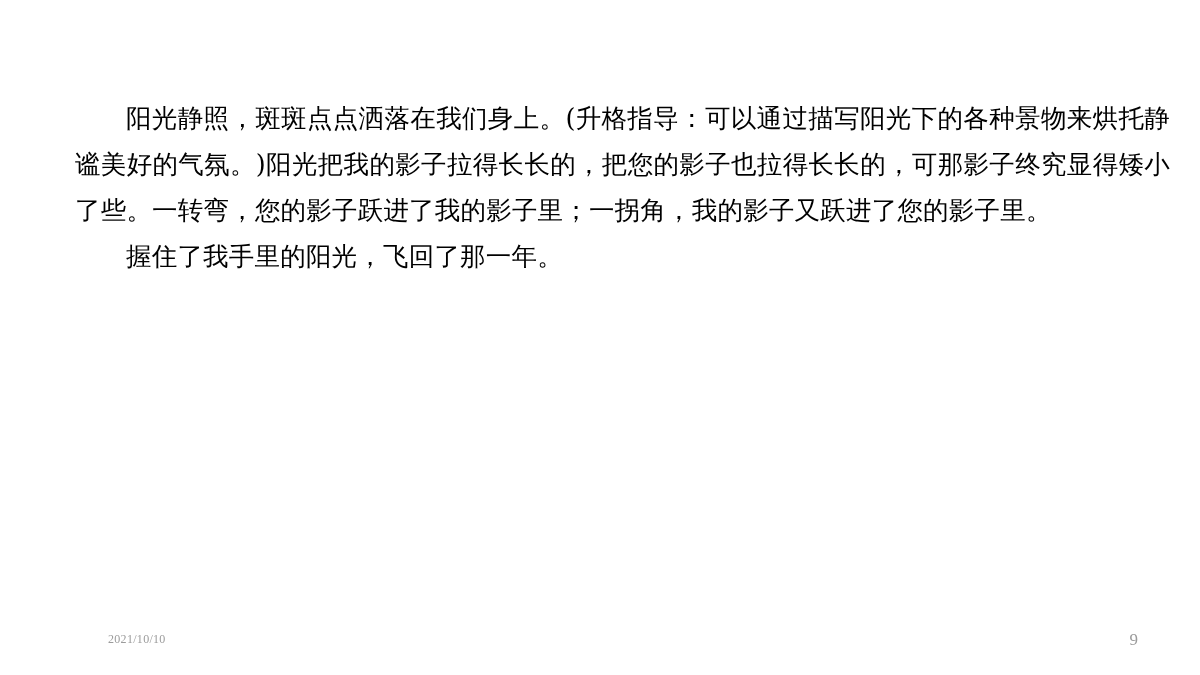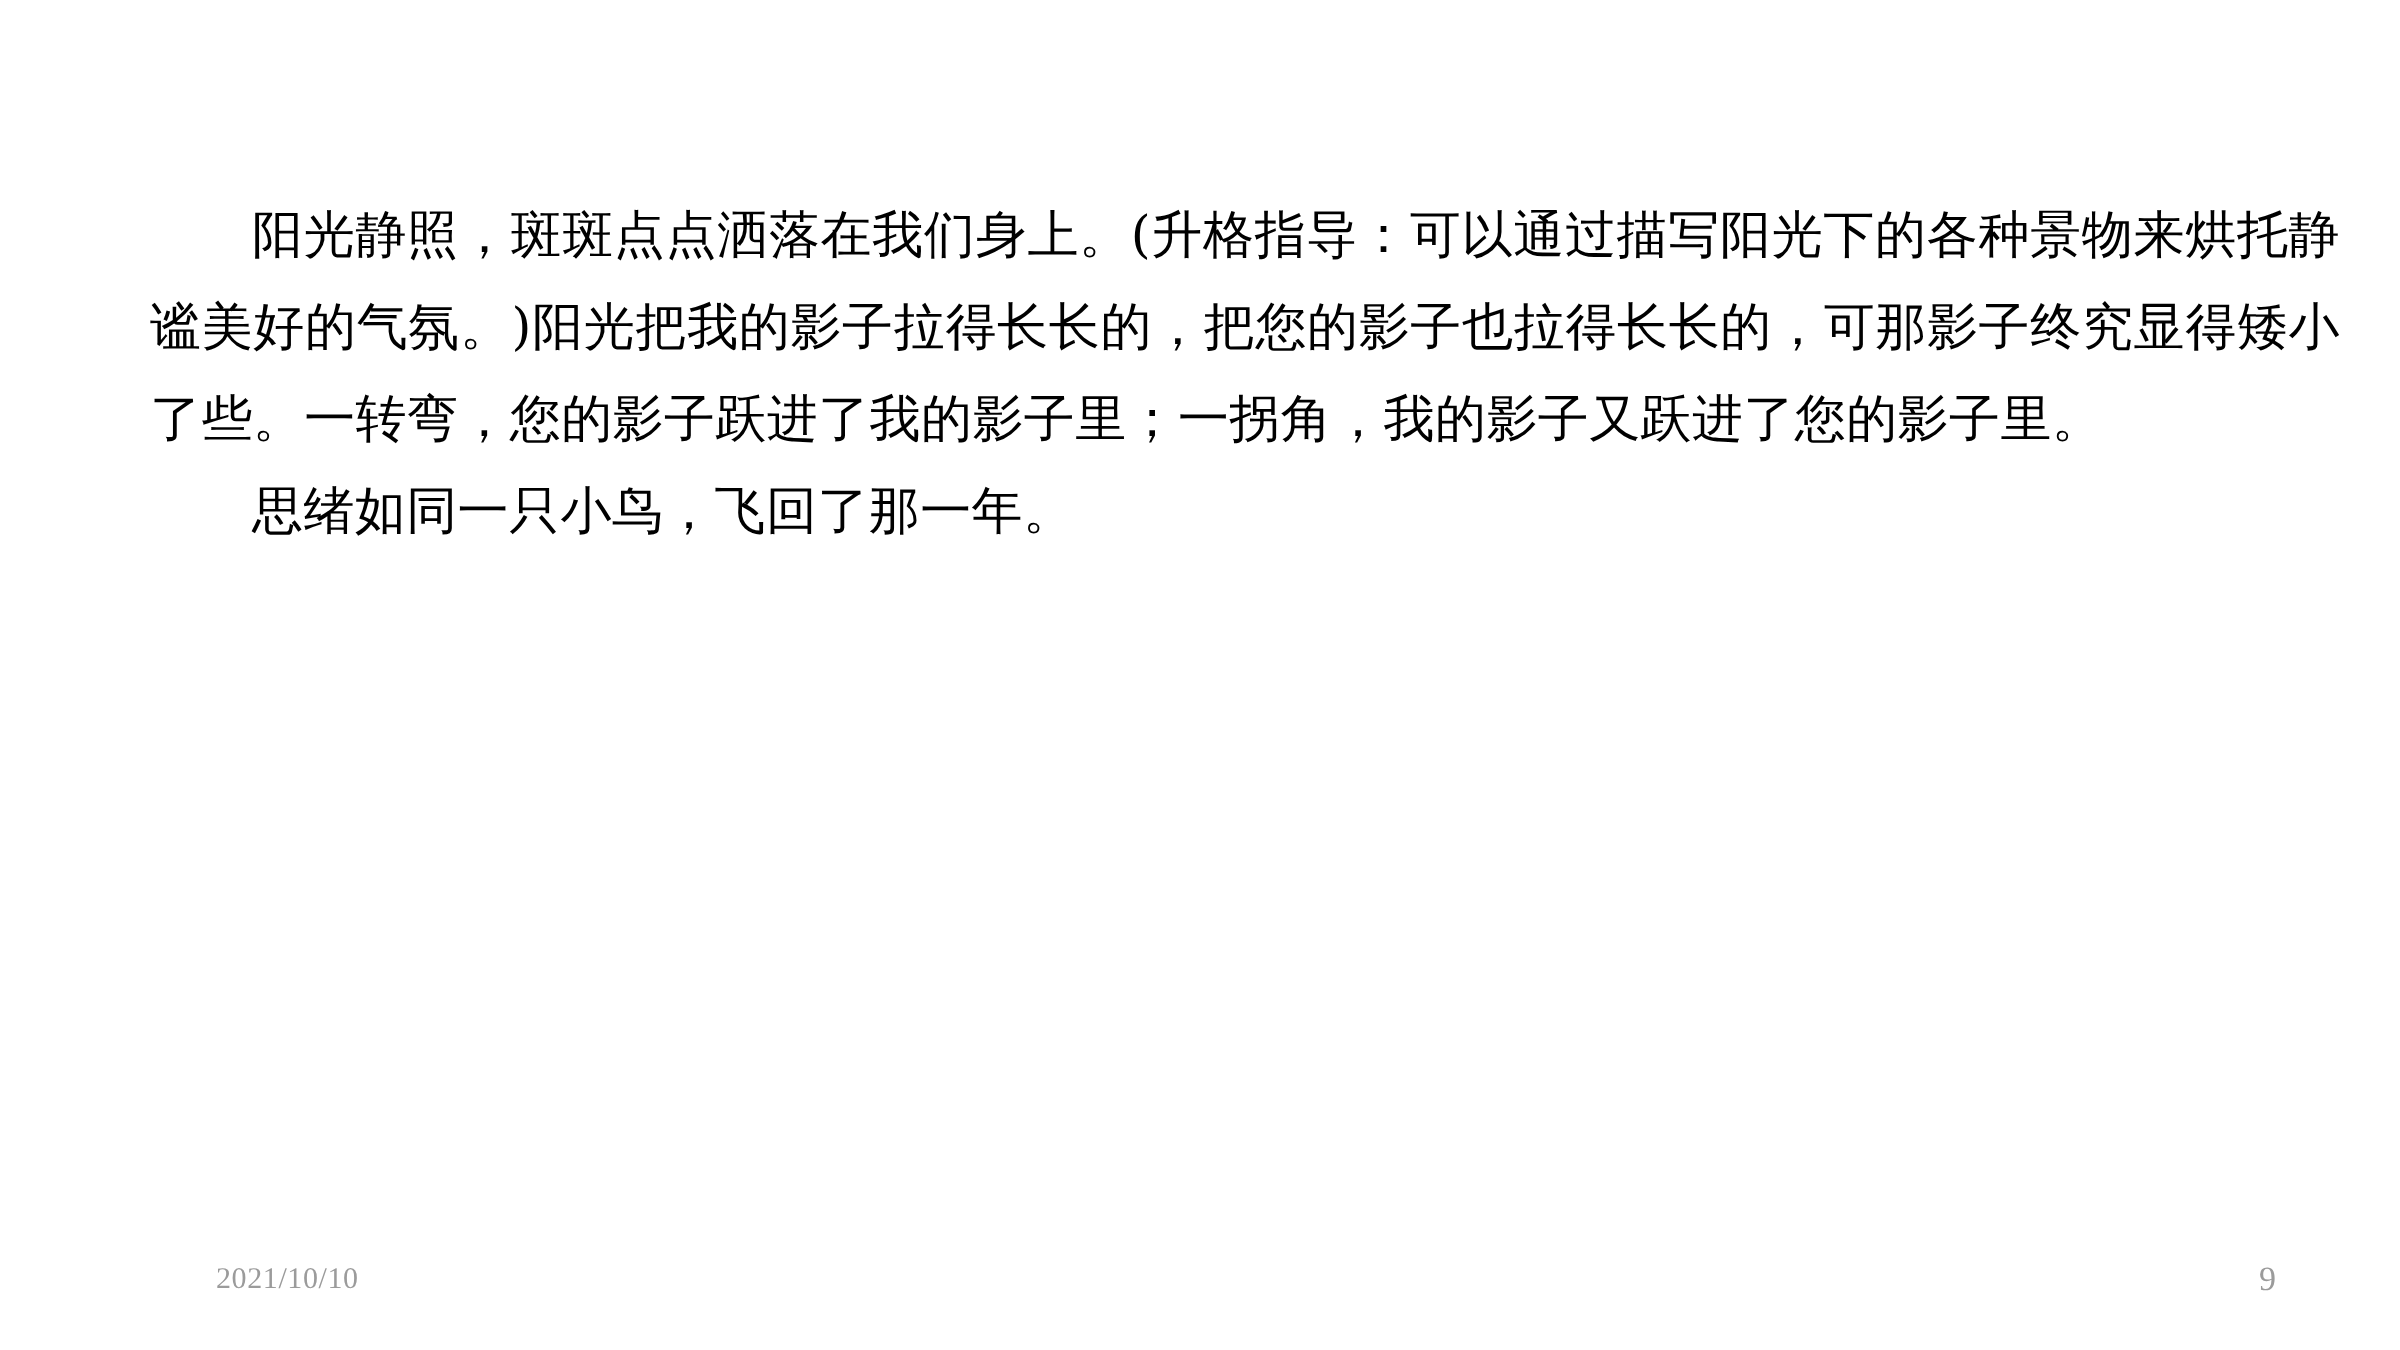--- a/index.html
+++ b/index.html
@@ -38,39 +38,39 @@
     text-justify: inter-ideograph;
     text-indent: 2em;
     margin: 0 0 0 0;
     letter-spacing: 0.2px;
   }
   .footer-date {
     position: absolute;
     left: 88px;
     top: 632px;
     font-family: "Liberation Serif", serif;
-    font-size: 15px;
+    font-size: 12px;
     color: #9b9b9b;
     letter-spacing: 0.3px;
   }
   .footer-page {
     position: absolute;
     right: 82px;
     top: 630px;
     font-family: "Liberation Serif", serif;
     font-size: 17px;
     color: #9b9b9b;
   }
 </style>
 </head>
 <body>
 
 <div class="slide">
 
   <div class="content">
     <p class="para">阳光静照，斑斑点点洒落在我们身上。(升格指导：可以通过描写阳光下的各种景物来烘托静谧美好的气氛。)阳光把我的影子拉得长长的，把您的影子也拉得长长的，可那影子终究显得矮小了些。一转弯，您的影子跃进了我的影子里；一拐角，我的影子又跃进了您的影子里。</p>
-    <p class="para">思绪如同一只小鸟，飞回了那一年。</p>
+    <p class="para">握住了我手里的阳光，飞回了那一年。</p>
   </div>
 
   <div class="footer-date">2021/10/10</div>
   <div class="footer-page">9</div>
 
 </div>
 
 </body></html>

